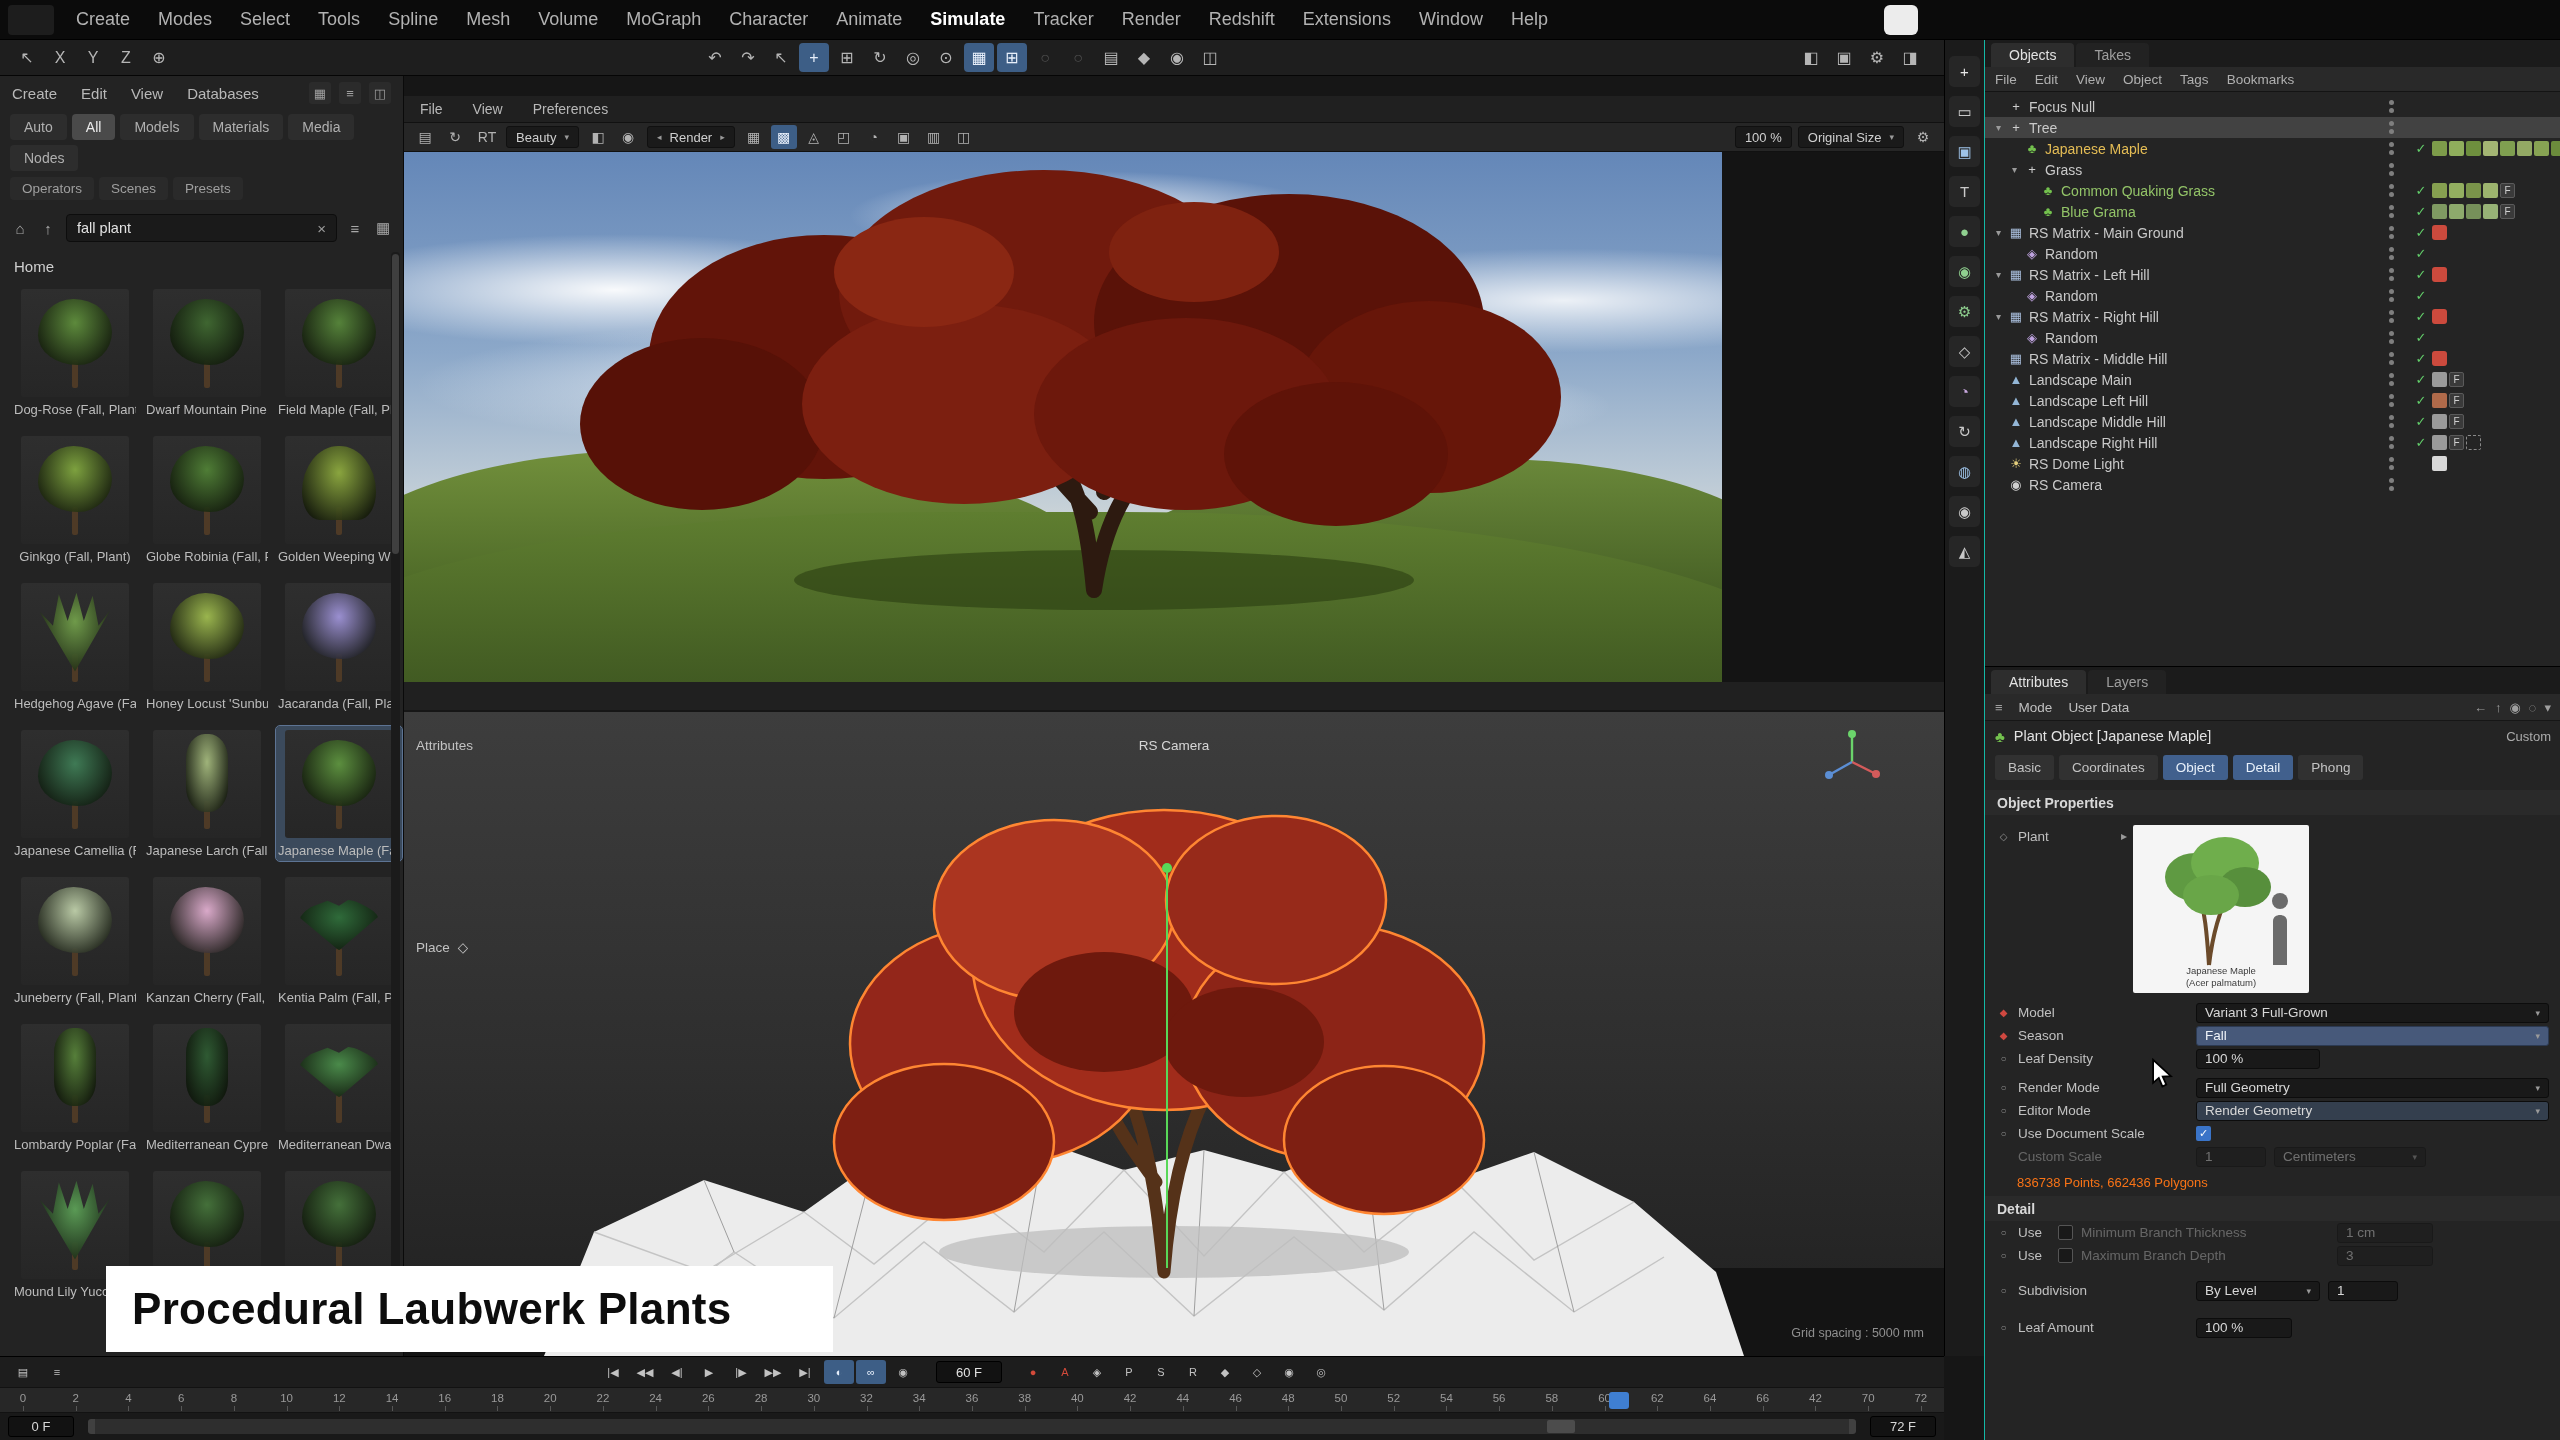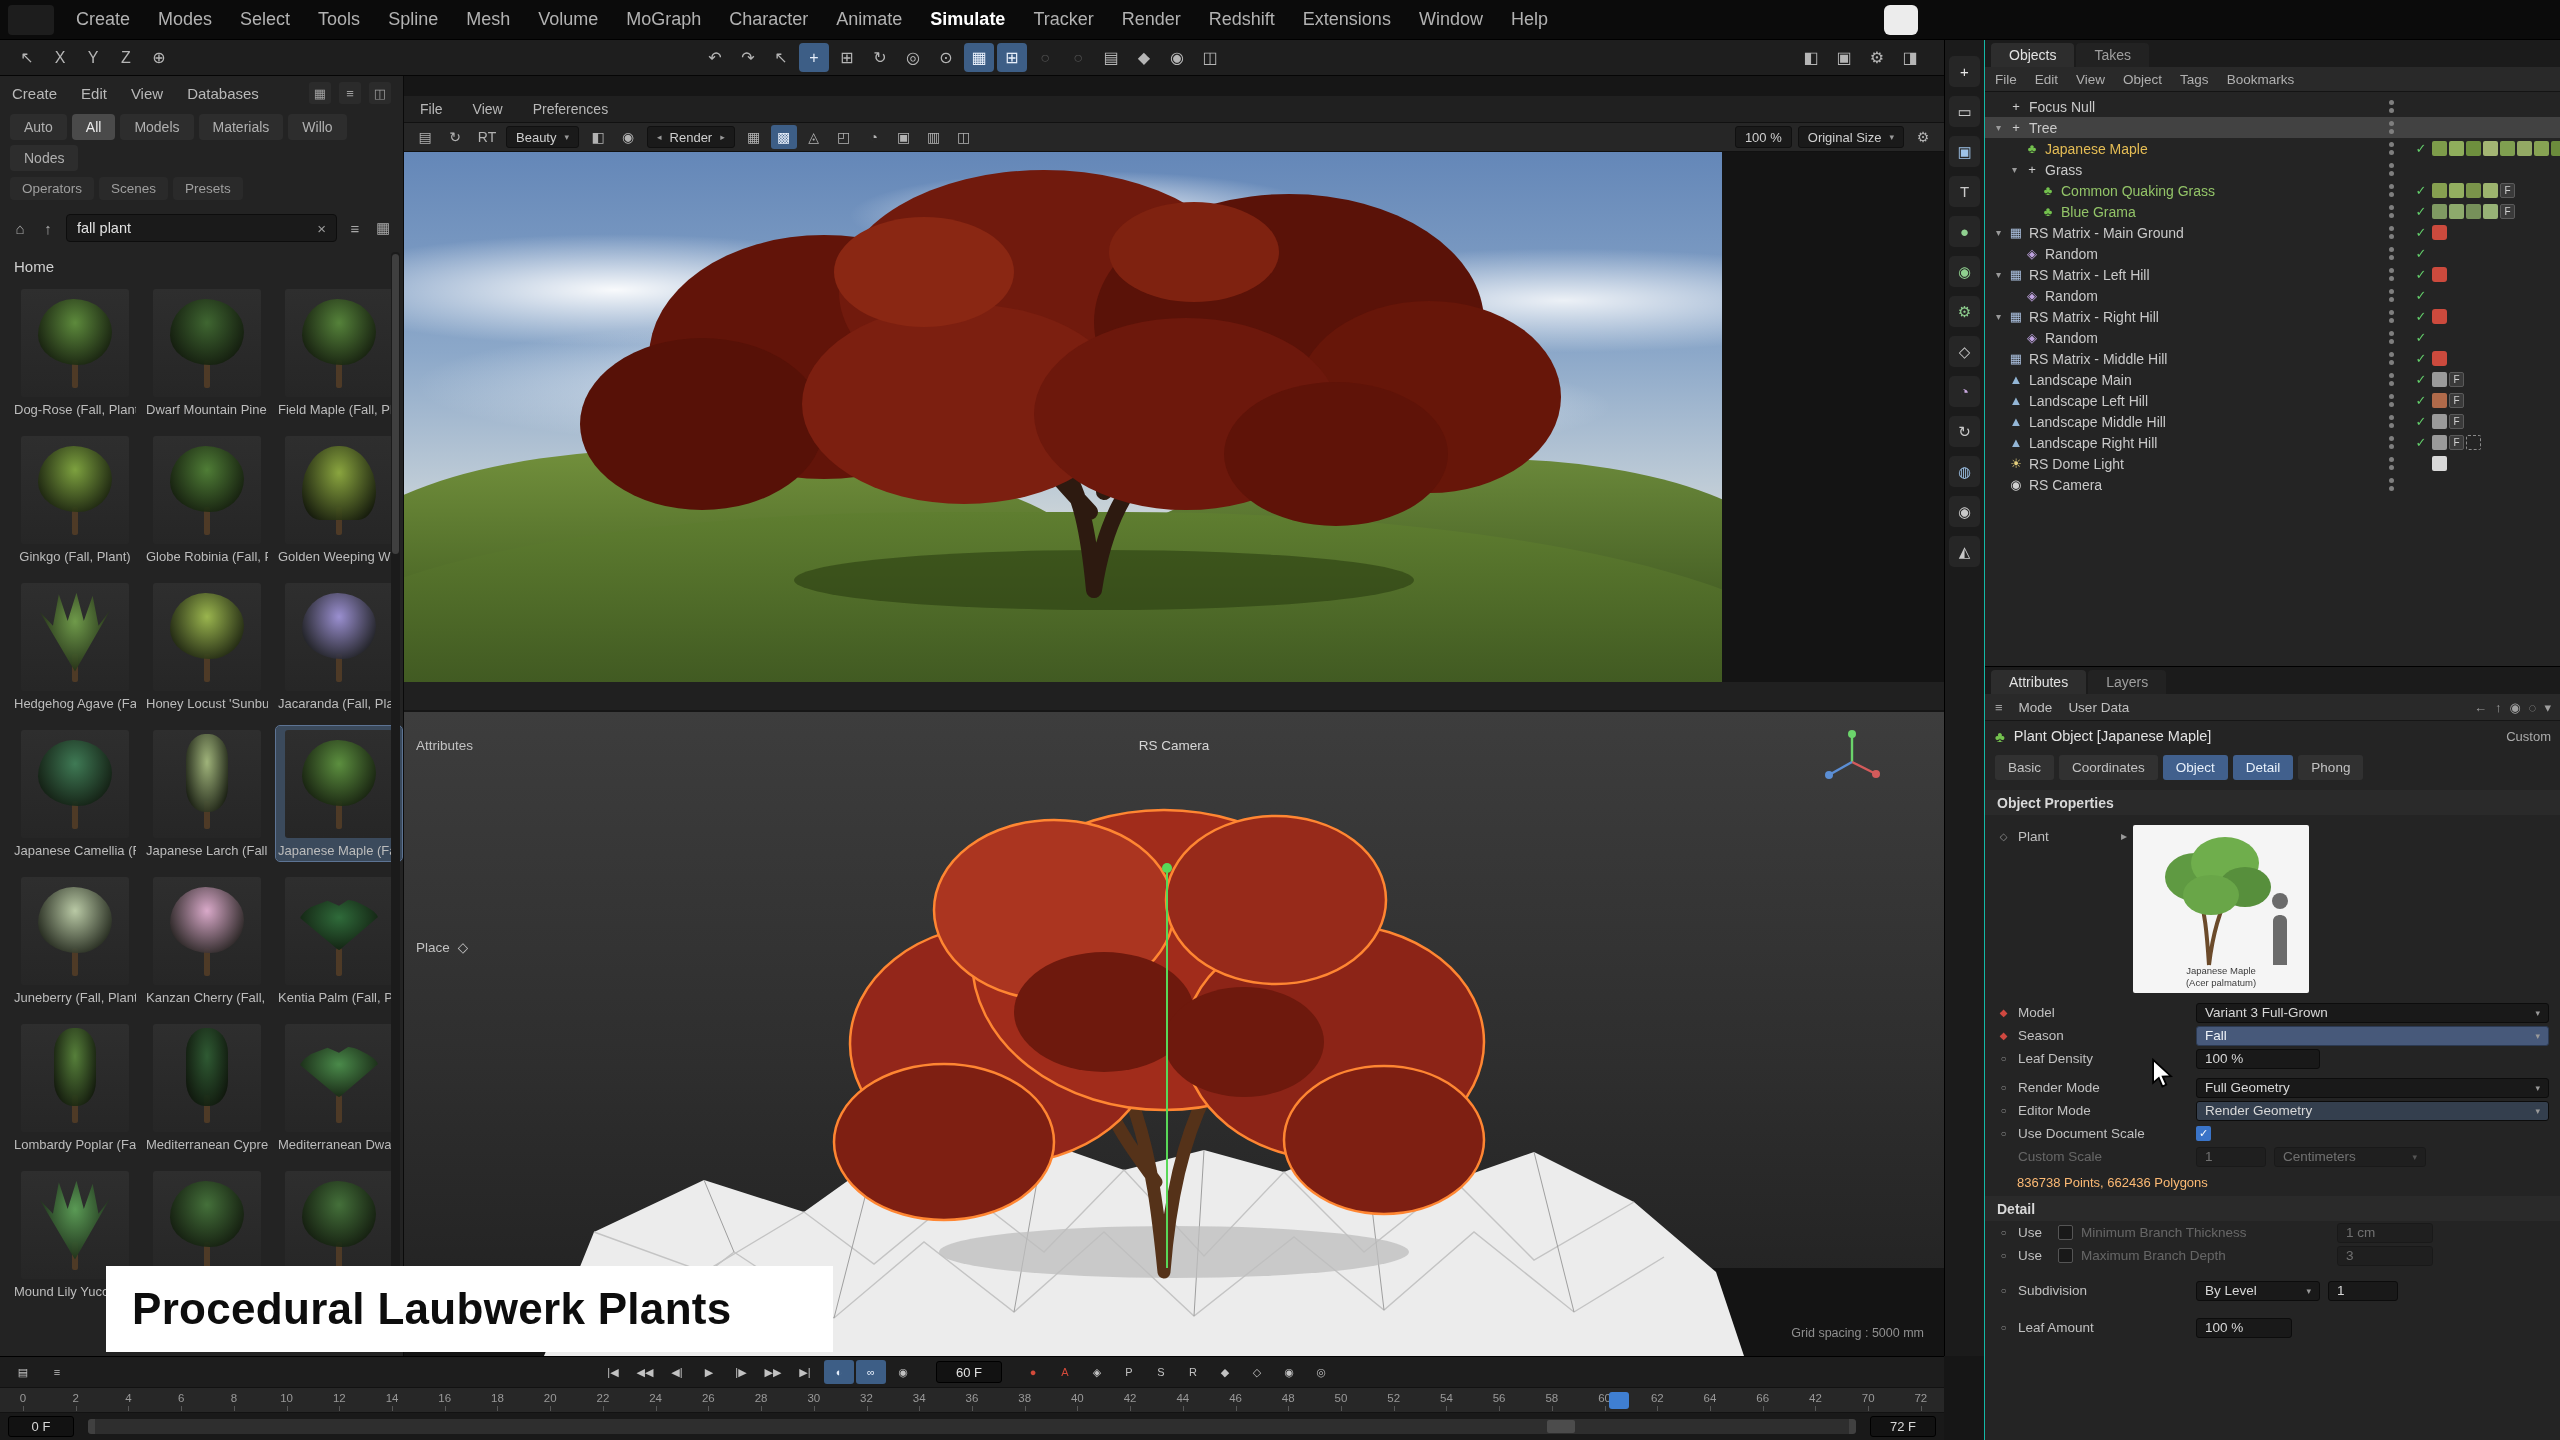--- a/index.html
+++ b/index.html
@@ -146,21 +146,21 @@
 .afld{height:20px;background:#191919;border:1px solid #0c0c0c;border-radius:3px;display:flex;align-items:center;padding:0 8px;font-size:13.5px;color:#d8d8d8;gap:8px}
 .afld .arw{margin-left:auto;font-size:9px;color:#9a9a9a}
 .grow{flex:1}
 .w70{width:70px}.w90{width:96px}.w120{width:124px}.w150{width:152px}
 .hl{background:#47597a;border-color:#2c3a52;color:#eef2f8}
 .hov{background:#343f4e}
 .dim{opacity:.42}
 .cb{width:15px;height:15px;border-radius:2px;background:#3a74c8;color:#fff;font-size:11px;display:flex;align-items:center;justify-content:center;flex:none}
 .cb.off{background:#191919;border:1px solid #555;color:transparent}
 .uselbl{color:#c0c0c0;width:32px;flex:none}
-.stats{padding:7px 12px 2px 32px;font-size:13px;color:#fdba74}
+.stats{padding:7px 12px 2px 32px;font-size:13px;color:#f97316}
 
 
 .timeline{position:absolute;left:0;top:1356px;width:1944px;height:84px;background:#1d1d1d;border-top:1px solid #000;z-index:5}
 .tl-row1{position:relative;height:30px}
 .tl-left{position:absolute;left:8px;top:3px;display:flex;gap:4px}
 .transport{position:absolute;left:598px;top:3px;display:flex;gap:2px}
 .tpbtn{min-width:30px;height:24px;display:flex;align-items:center;justify-content:center;font-size:11px;color:#c2c2c2;border-radius:3px;padding:0 3px}
 .tpbtn.active{background:#3d5e86;color:#e6eefa}
 .modes{position:absolute;left:824px;top:3px;display:flex;gap:2px}
 .frame-field{position:absolute;left:936px;top:4px;width:66px;height:22px;background:#121212;border:1px solid #000;border-radius:3px;display:flex;align-items:center;justify-content:center;font-size:13px;color:#e2e2e2}
@@ -279,21 +279,21 @@
           <span class="mini">≡</span>
           <span class="mini">◫</span>
         </span>
     </div>
     <div class="ab-tabs">
 
     <div class="ab-tab">Auto</div>
         <div class="ab-tab active">All</div>
         <div class="ab-tab">Models</div>
         <div class="ab-tab">Materials</div>
-        <div class="ab-tab">Willo</div>
+        <div class="ab-tab">Media</div>
         <div class="ab-tab">Nodes</div>
       </div>
     <div class="ab-tabs2">
 
     <div class="ab-tab2">Operators</div>
         <div class="ab-tab2">Scenes</div>
         <div class="ab-tab2">Presets</div>
       </div>
     <div class="ab-search">
       <span class="sicon">⌂</span>

